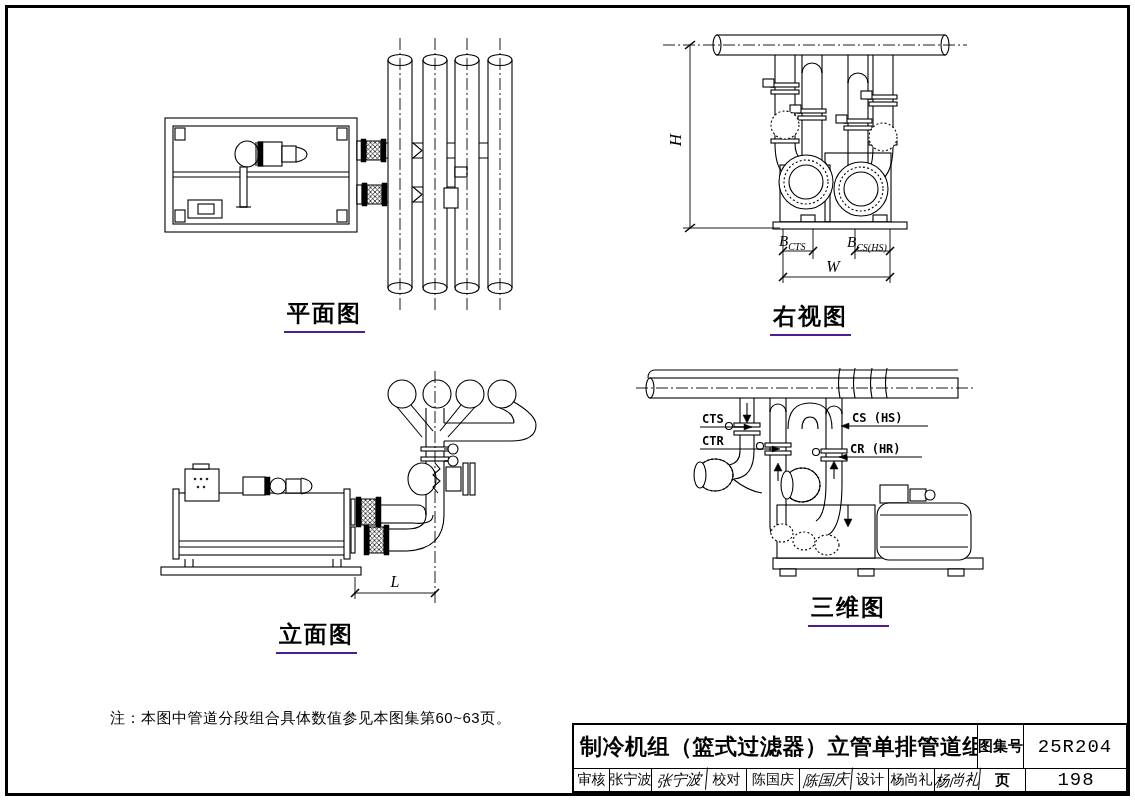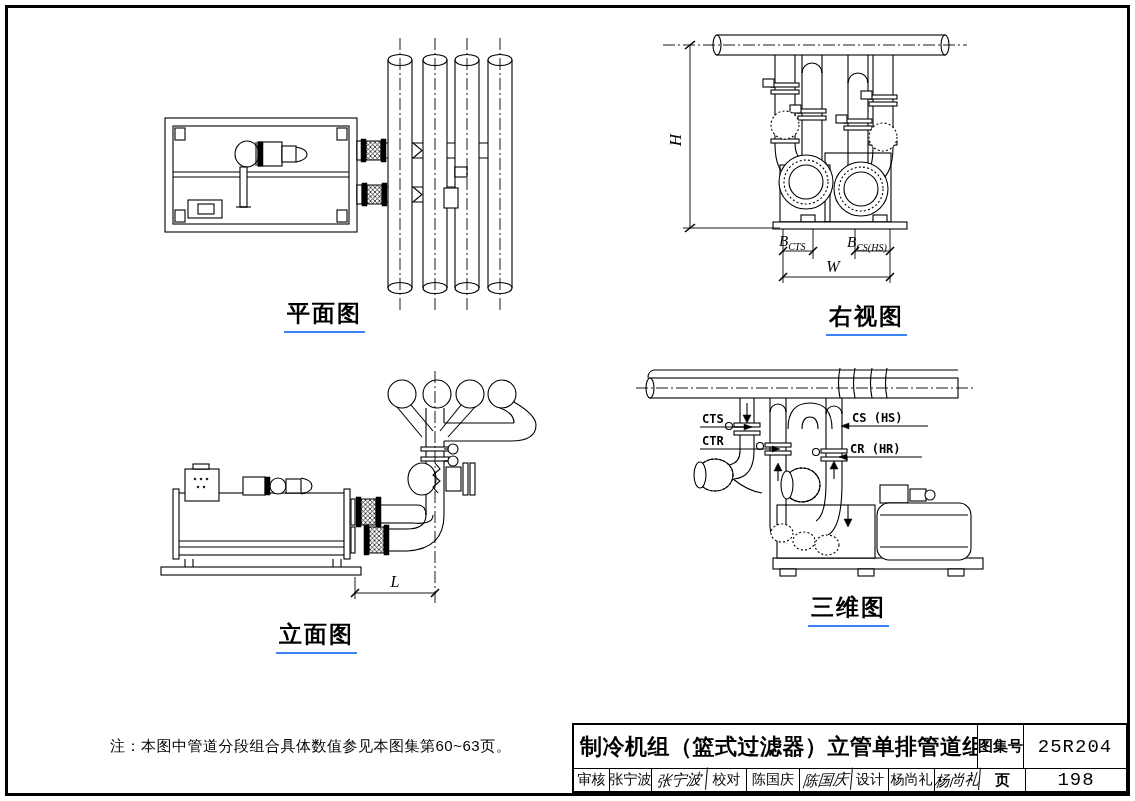--- a/index.html
+++ b/index.html
@@ -1,22 +1,22 @@
 <!DOCTYPE html>
 <html><head>
 <meta charset="utf-8">
 <style>
   html,body{margin:0;padding:0;background:#e8e8e8;}
   .page{position:relative;width:1135px;height:801px;background:#ffffff;
         font-family:"Liberation Sans",sans-serif;color:#000;overflow:hidden;}
   .frame{position:absolute;left:5px;top:5px;right:5px;bottom:5px;border:3px solid #000;}
   .abs{position:absolute;}
   .view-label{position:absolute;font-size:23px;font-weight:bold;letter-spacing:2px;
-        border-bottom:2px solid #3b82f6;padding:0 3px 2px 3px;white-space:nowrap;}
-  .note{position:absolute;font-size:15px;letter-spacing:0.5px;white-space:nowrap;margin-top:28px;}
+        border-bottom:2px solid #4c1d95;padding:0 3px 2px 3px;white-space:nowrap;}
+  .note{position:absolute;font-size:15px;letter-spacing:0.5px;white-space:nowrap;}
   
   .tblock{position:absolute;left:572px;top:723px;width:556px;height:70px;
         border:2px solid #000;box-sizing:border-box;display:flex;flex-direction:column;background:#fff;}
   .trow1{display:grid;grid-template-columns:404px 46px 1fr;height:43px;border-bottom:1.5px solid #000;}
   .trow2{display:grid;grid-template-columns:36px 42px 55px 40px 53px 52px 37px 46px 45px 46px 1fr;flex:1;}
   .tcell{border-right:1.5px solid #000;display:flex;align-items:center;justify-content:center;
         overflow:hidden;white-space:nowrap;box-sizing:border-box;}
   .tcell:last-child{border-right:none;}
   .ttitle{font-size:22px;font-weight:bold;justify-content:flex-start;padding-left:6px;letter-spacing:0.5px;}
   .tlabel{font-size:15px;font-weight:bold;}
@@ -198,21 +198,21 @@
     <line class="dim" x1="200" y1="226" x2="235" y2="226"></line>
     <line class="tick" x1="196" y1="230" x2="204" y2="222"></line>
       <line class="tick" x1="231" y1="230" x2="239" y2="222"></line>
     <line class="dim" x1="128" y1="252" x2="235" y2="252"></line>
     <line class="tick" x1="124" y1="256" x2="132" y2="248"></line>
       <line class="tick" x1="231" y1="256" x2="239" y2="248"></line>
     <text class="ser" x="124" y="221" font-size="15"><tspan>B</tspan><tspan font-size="10" dy="4">CTS</tspan></text>
     <text class="ser" x="192" y="222" font-size="15"><tspan>B</tspan><tspan font-size="10" dy="4">CS(HS)</tspan></text>
     <text class="ser" x="178" y="247" font-size="16" text-anchor="middle">W</text>
   </svg>
-  <div class="view-label" style="left:826px;top:301px">右视图</div>
+  <div class="view-label" style="left:770px;top:301px">右视图</div>
 
   <svg class="abs" style="left:145px;top:365px" width="400" height="300" viewBox="0 0 400 300">
     <defs>
       <pattern id="xh2" patternUnits="userSpaceOnUse" width="4.5" height="4.5">
         <path d="M0,4.5 L4.5,0 M0,0 L4.5,4.5" stroke="#000" stroke-width="0.7"></path>
       </pattern>
     </defs>
 
     <rect class="lnw" x="16" y="202" width="200" height="8"></rect>
     <line class="ln" x1="40" y1="194" x2="40" y2="202"></line>

